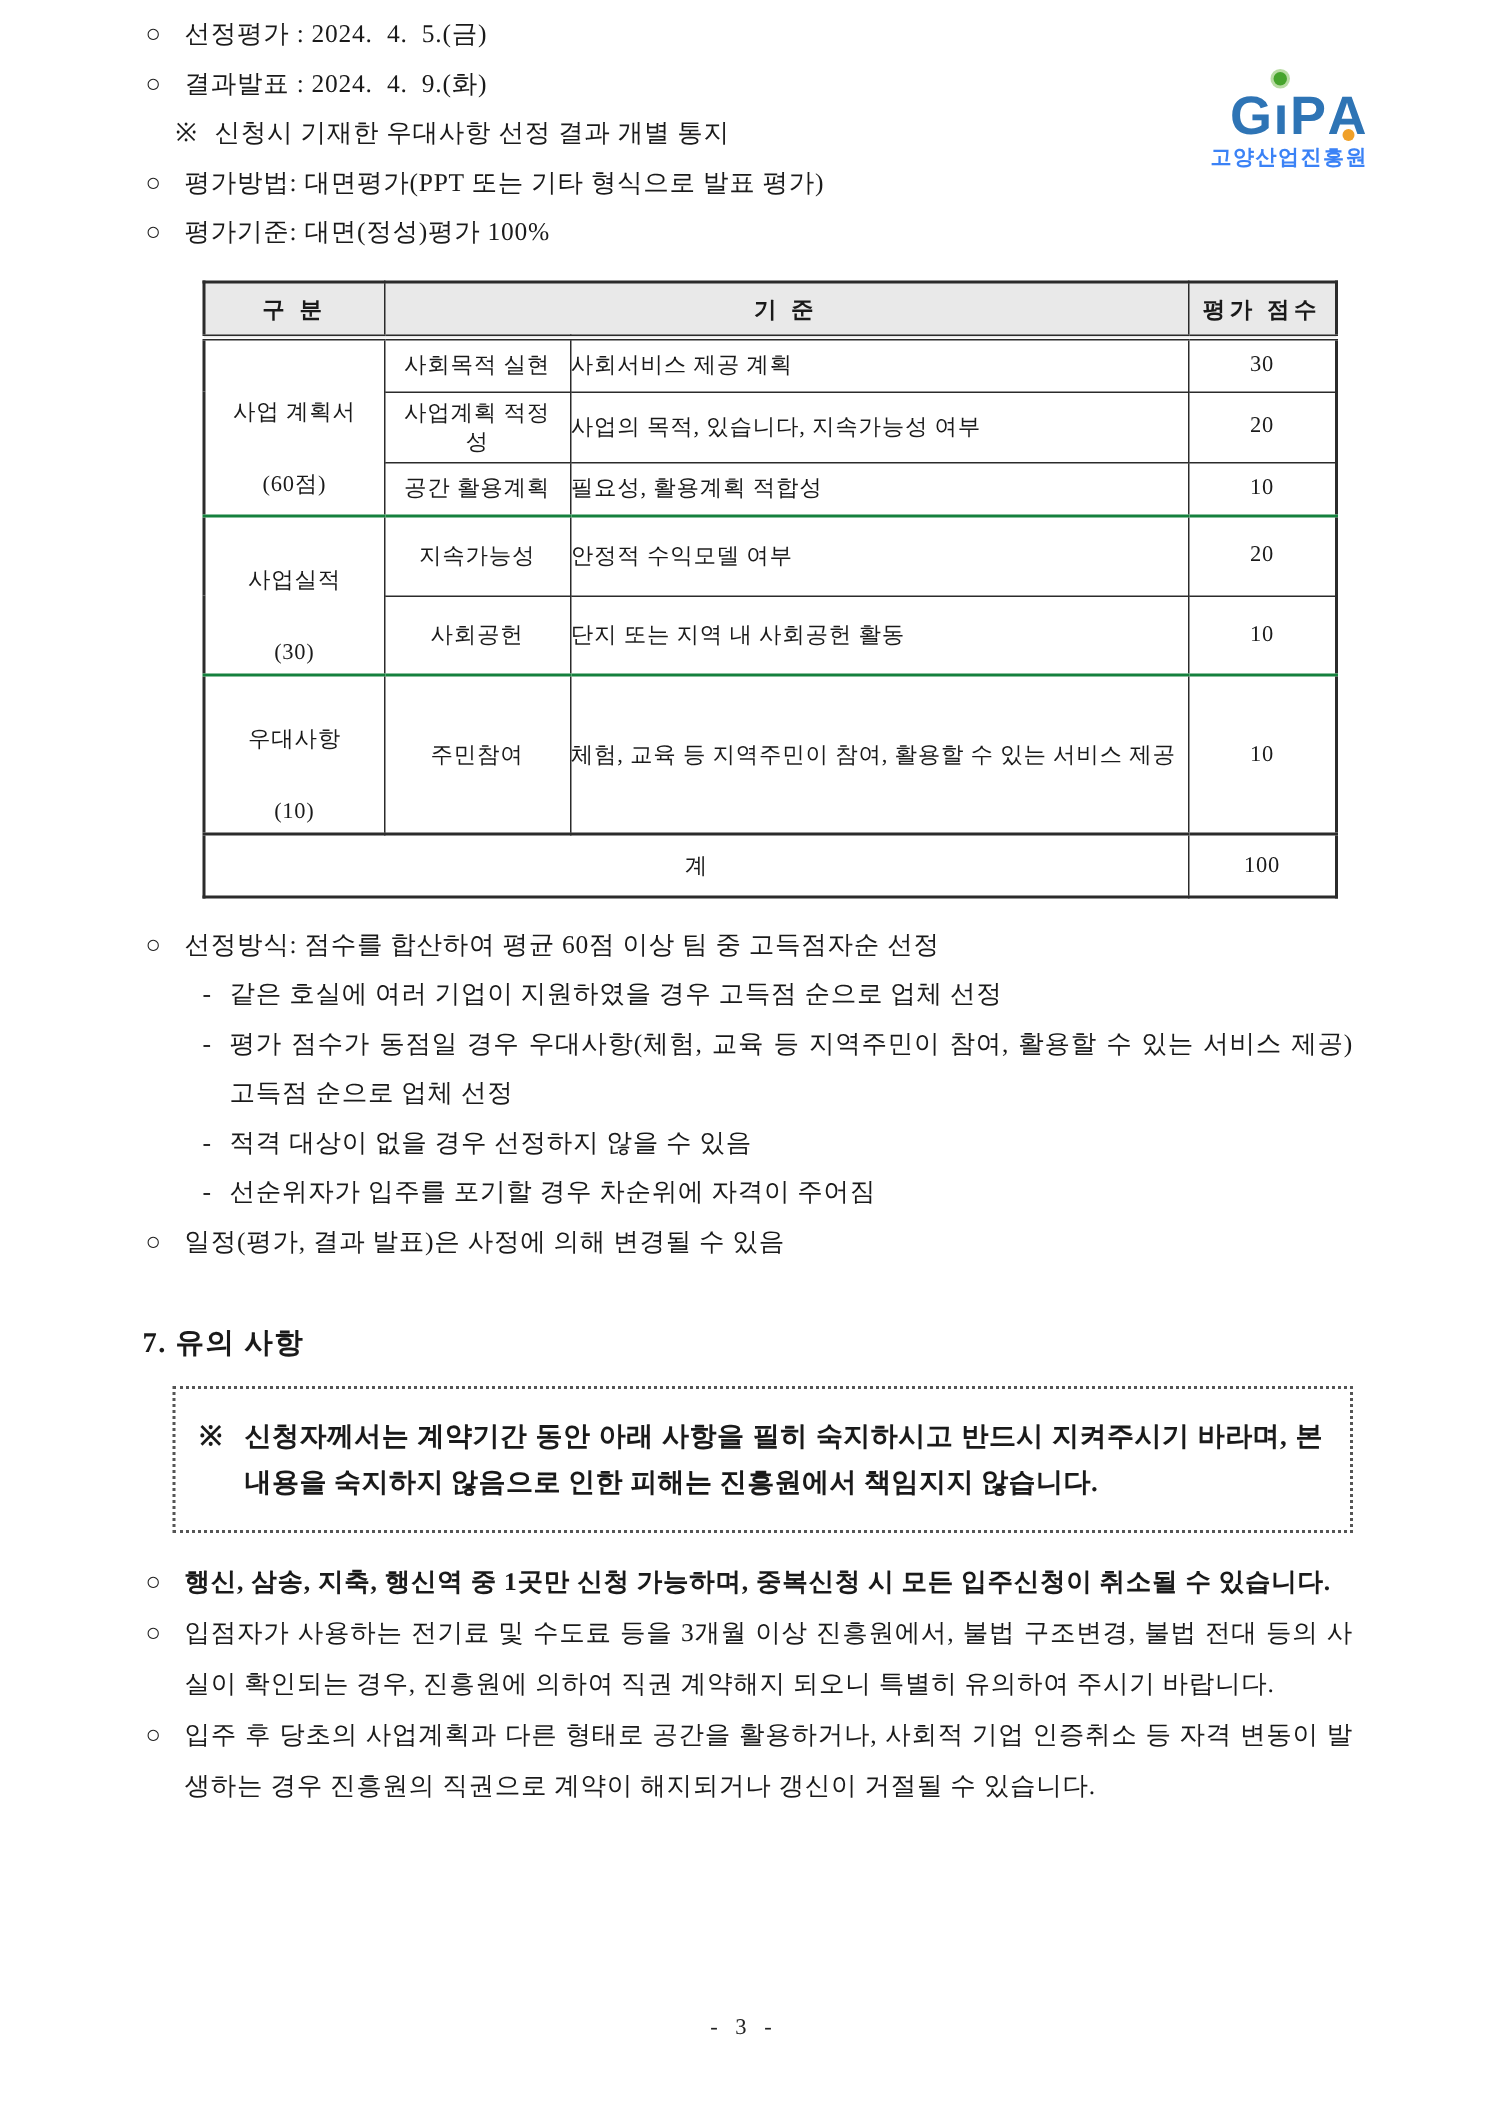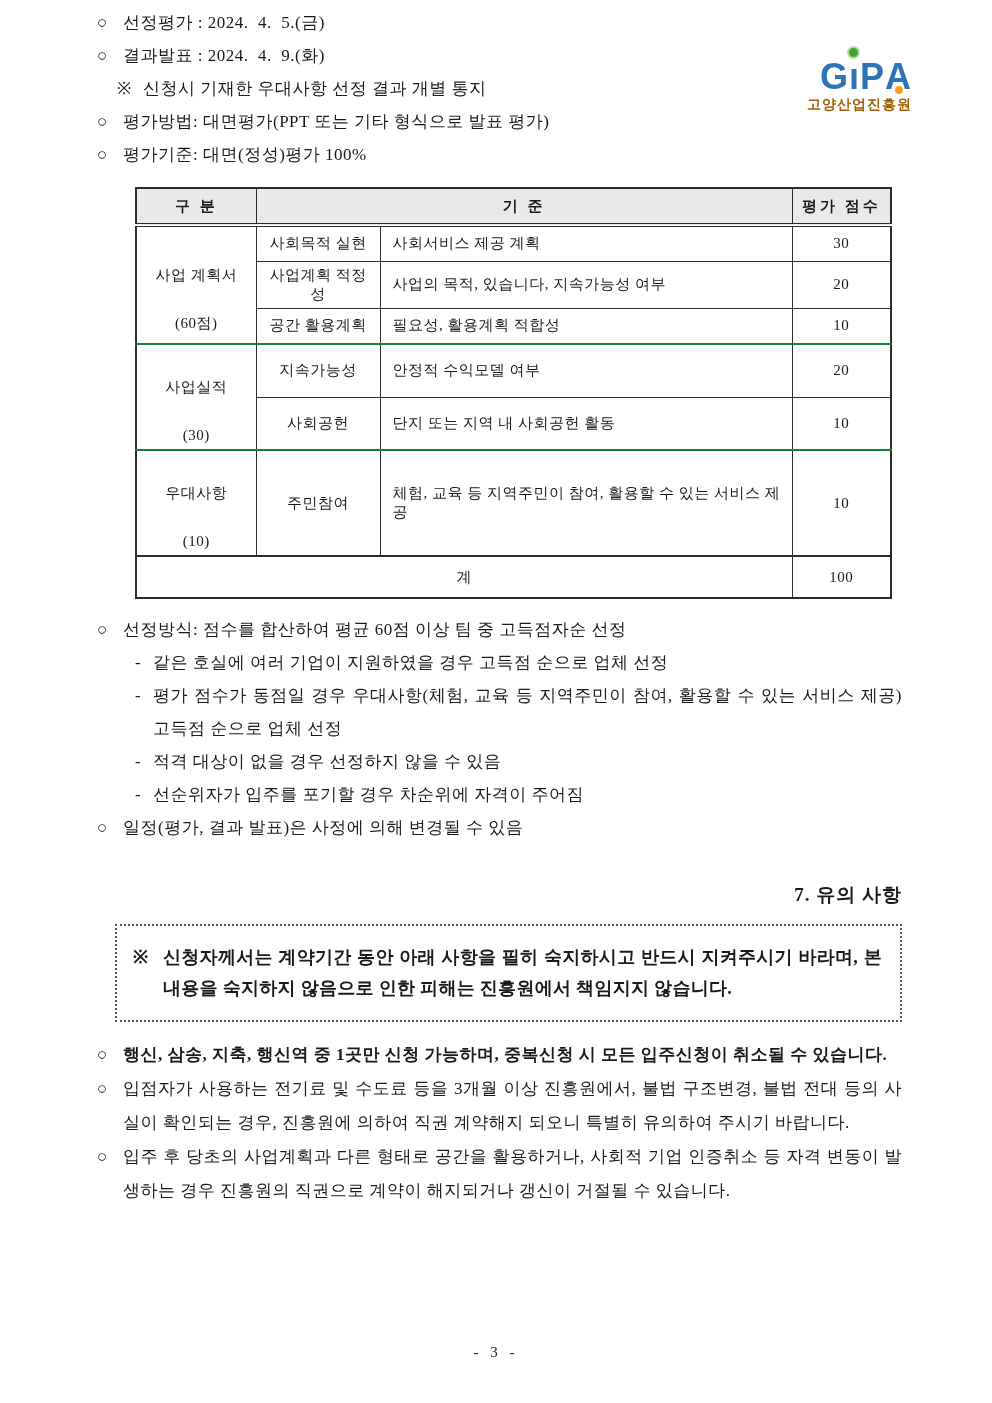--- a/index.html
+++ b/index.html
@@ -51,33 +51,33 @@
     bottom: 1px; left: 50%;
     width: 8px; height: 8px;
     margin-left: -4px;
     border-radius: 50%;
     background: #f0a028;
   }
   .logo-sub {
     margin-top: 2px;
     font-size: 14px;
     font-weight: bold;
-    color: #a16207;
+    color: #3b82f6;
     letter-spacing: 1px;
   }
 
   
   .section-title {
     font-size: 19px;
     font-weight: bold;
     margin: 0;
     letter-spacing: 1px;
   }
   .title-6 { padding-top: 122px; }
-  .title-7 { margin-top: 38px; text-align: right; }
+  .title-7 { margin-top: 38px; }
 
   
   .blist { margin-top: 6px; }
   .bitem {
     display: flex;
     font-size: 17px;
     line-height: 33px;
     letter-spacing: 0.5px;
   }
   .bitem .bullet {
@@ -120,21 +120,21 @@
   }
   .score-table { border: 2px solid #2b2b2b; }
   .score-table thead th {
     background: #e9e9e9;
     font-weight: bold;
     height: 37px;
     border-bottom: 4px double #2b2b2b;
     letter-spacing: 3px;
   }
   .score-table tbody td { height: 36px; }
-  .score-table td.desc { text-align: left; padding-left: 12px; }
+  .score-table td.desc { text-align: left; padding-left: 0; }
   .score-table tr.group-start td { border-top: 2px solid #15803d; }
   .score-table tr.tall-row td { height: 56px; }
   .score-table tr.total-row td { height: 42px; border-top: 2px solid #2b2b2b; }
   .group-label div { line-height: 20px; margin-top: 28px; }
 
   
   .notice-box {
     margin: 16px 0 16px 20px;
     width: 787px;
     border: 2px dotted #555;

